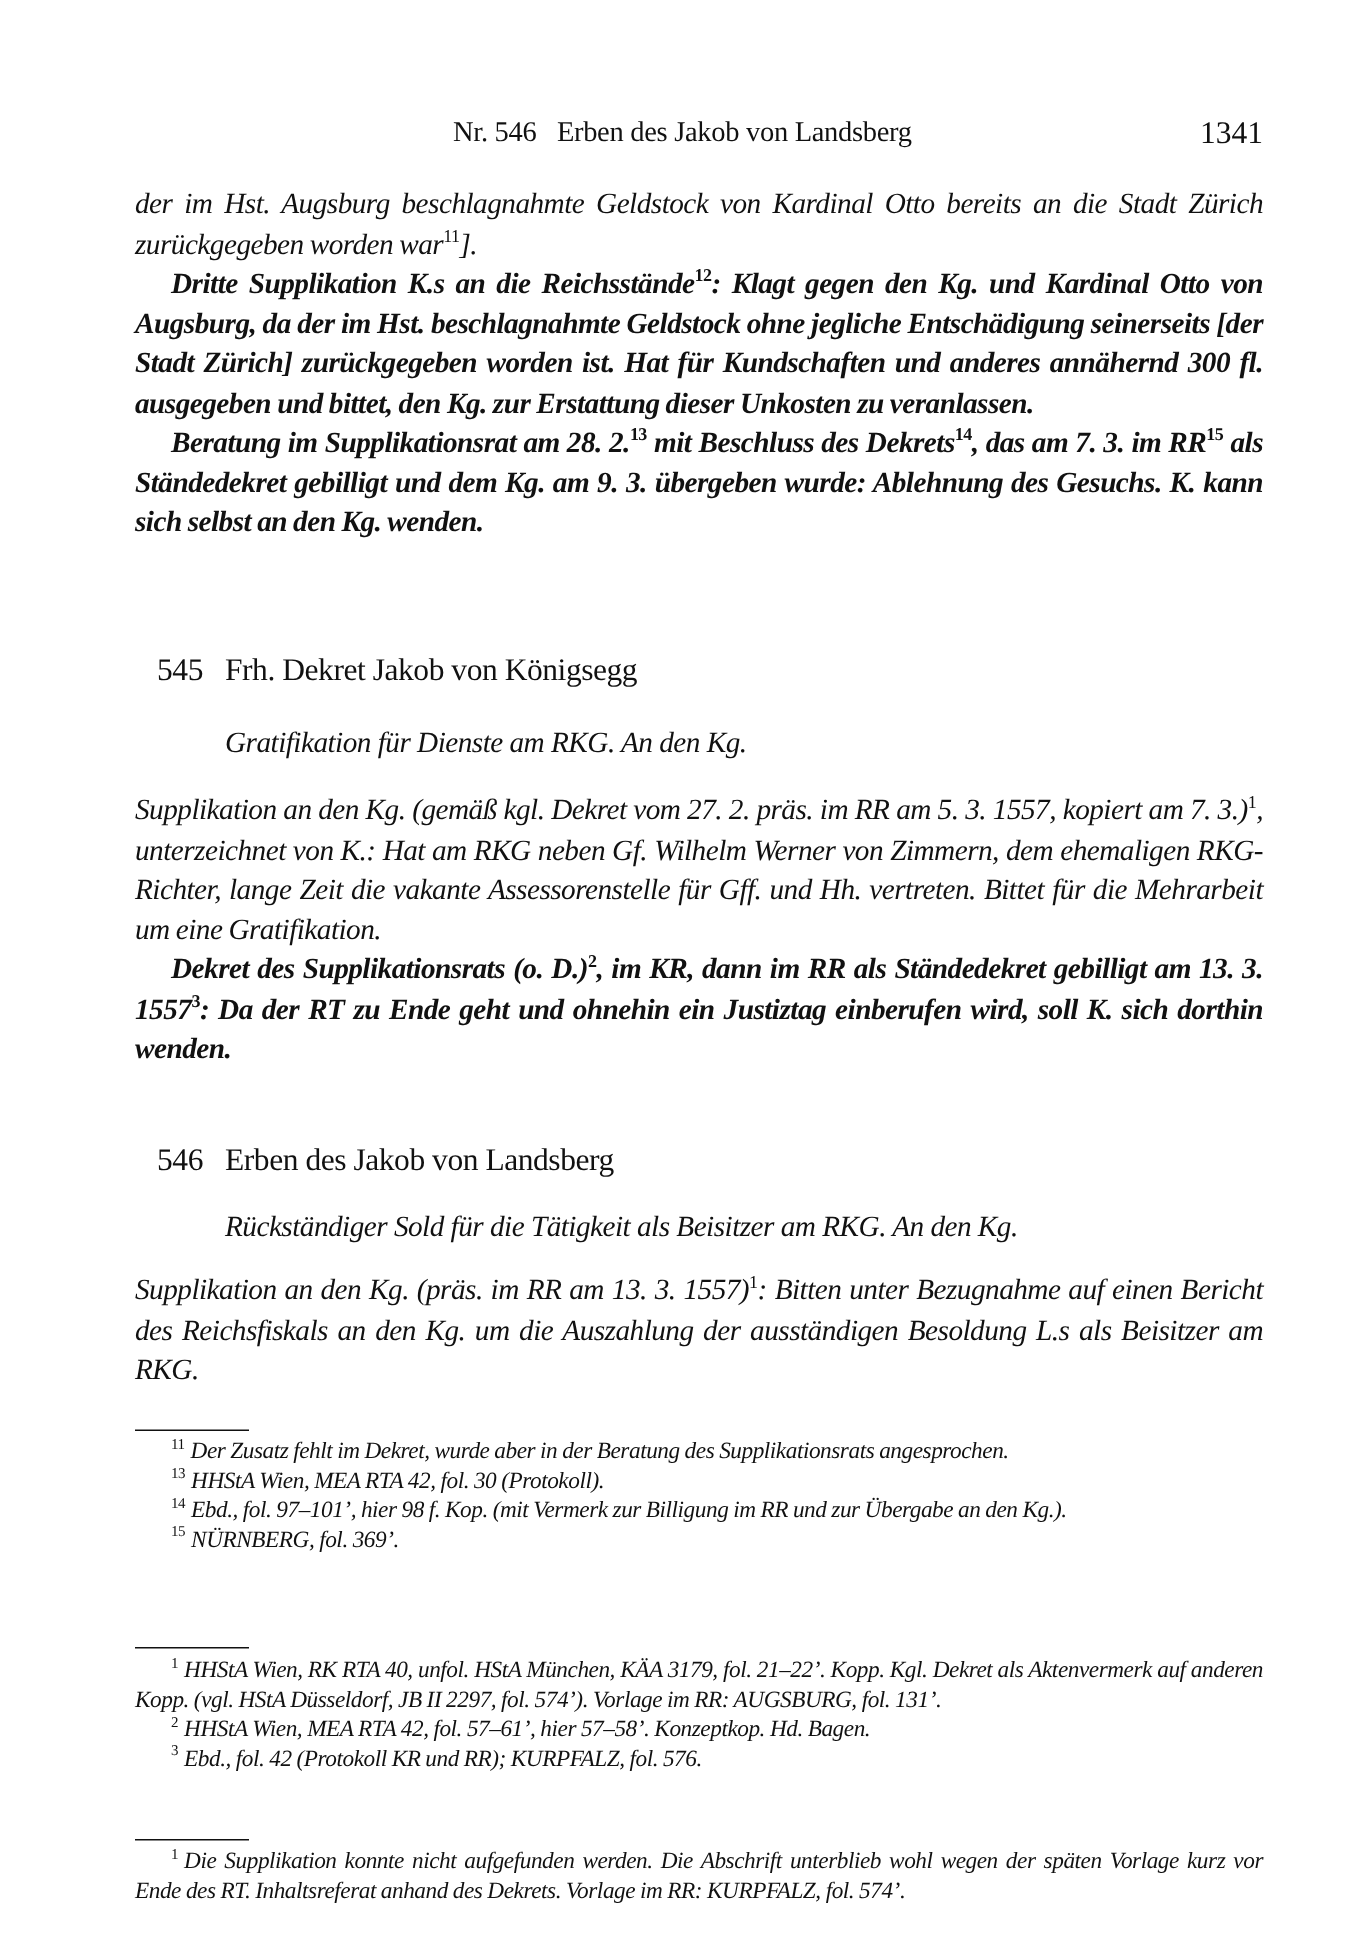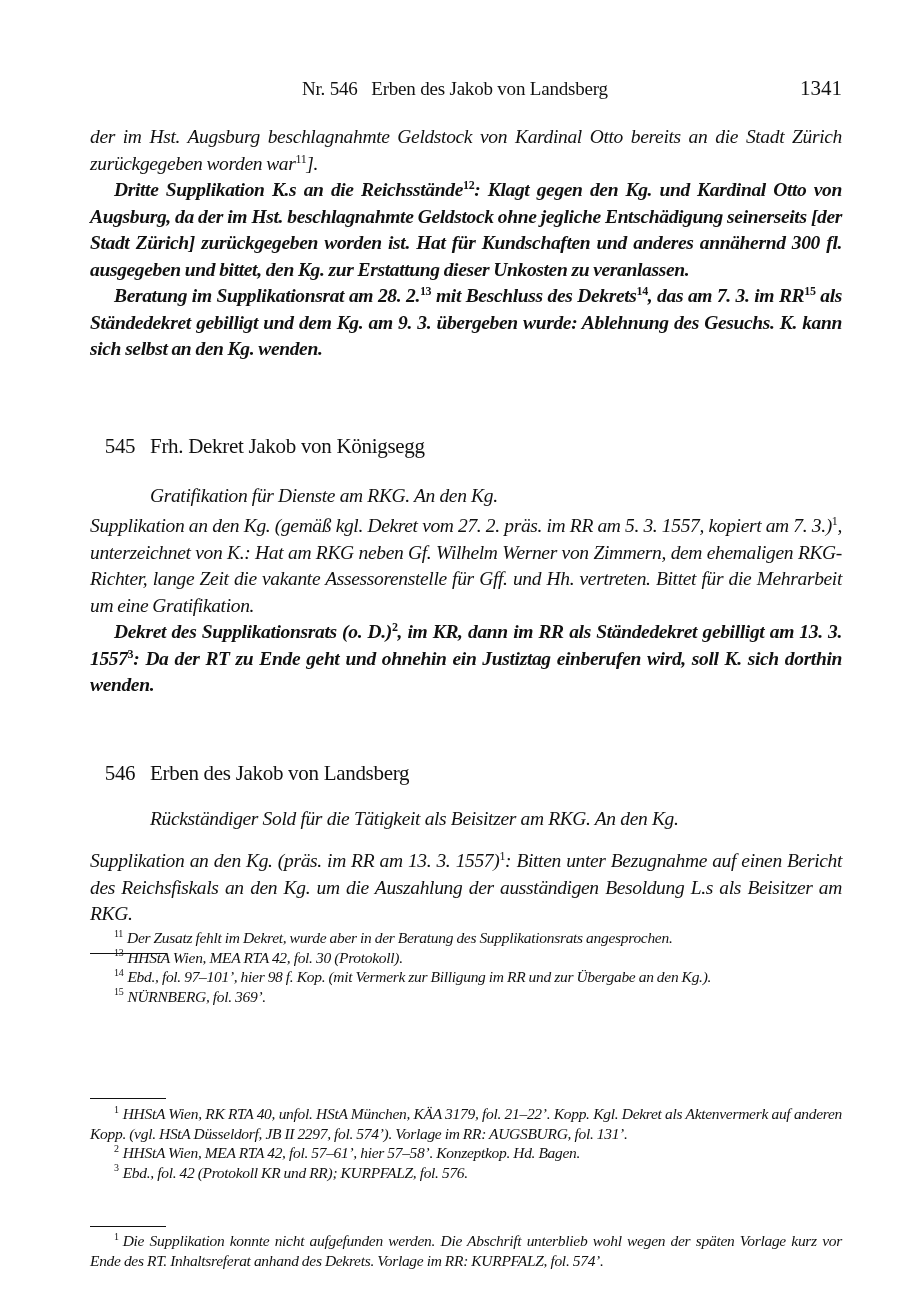--- a/index.html
+++ b/index.html
@@ -32,35 +32,35 @@
   <div class="blk" style="top:124px">
     <p class="p"><span>der im Hst. Augsburg beschlagnahmte Geldstock von Kardinal Otto bereits an die Stadt Zürich zurückgegeben worden war</span><sup>11</sup><span>].</span></p>
     <p class="p indent"><span>Dritte Supplikation K.s an die Reichsstände</span><sup>12</sup><span>: Klagt gegen den Kg. und Kardinal Otto von Augsburg, da der im Hst. beschlagnahmte Geldstock ohne jegliche Entschädigung seinerseits [der Stadt Zürich] zurückgegeben worden ist. Hat für Kundschaften und anderes annähernd 300 fl. ausgegeben und bittet, den Kg. zur Erstattung dieser Unkosten zu veranlassen.</span></p>
     <p class="p indent"><span>Beratung im Supplikationsrat am 28. 2.</span><sup>13</sup><span> mit Beschluss des Dekrets</span><sup>14</sup><span>, das am 7. 3. im RR</span><sup>15</sup><span> als Ständedekret gebilligt und dem Kg. am 9. 3. übergeben wurde: Ablehnung des Gesuchs. K. kann sich selbst an den Kg. wenden.</span></p>
   </div>
 
   <div class="heading" style="top:434px">
     <span class="num">545</span><span>Frh. Dekret Jakob von Königsegg</span>
   </div>
   <div class="regest" style="top:485px">Gratifikation für Dienste am RKG. An den Kg.</div>
-  <div class="blk" style="top:513px">
+  <div class="blk" style="top:528px">
     <p class="p"><span>Supplikation an den Kg. (gemäß kgl. Dekret vom 27. 2. präs. im RR am 5. 3. 1557, kopiert am 7. 3.)</span><sup>1</sup><span>, unterzeichnet von K.: Hat am RKG neben Gf. Wilhelm Werner von Zimmern, dem ehemaligen RKG-Richter, lange Zeit die vakante Assessorenstelle für Gff. und Hh. vertreten. Bittet für die Mehrarbeit um eine Gratifikation.</span></p>
     <p class="p indent"><span>Dekret des Supplikationsrats (o. D.)</span><sup>2</sup><span>, im KR, dann im RR als Ständedekret gebilligt am 13. 3. 1557</span><sup>3</sup><span>: Da der RT zu Ende geht und ohnehin ein Justiztag einberufen wird, soll K. sich dorthin wenden.</span></p>
   </div>
 
   <div class="heading" style="top:761px">
     <span class="num">546</span><span>Erben des Jakob von Landsberg</span>
   </div>
   <div class="regest" style="top:808px">Rückständiger Sold für die Tätigkeit als Beisitzer am RKG. An den Kg.</div>
   <div class="blk" style="top:848px">
     <p class="p"><span>Supplikation an den Kg. (präs. im RR am 13. 3. 1557)</span><sup>1</sup><span>: Bitten unter Bezugnahme auf einen Bericht des Reichsfiskals an den Kg. um die Auszahlung der ausständigen Besoldung L.s als Beisitzer am RKG.</span></p>
   </div>
 
   <div class="rule" style="top:953px"></div>
-  <div class="blk" style="top:928px">
+  <div class="blk" style="top:958px">
     <p class="fn"><span class="fnum">11</span><span>Der Zusatz fehlt im Dekret, wurde aber in der Beratung des Supplikationsrats angesprochen.</span></p>
     <p class="fn"><span class="fnum">13</span><span>HHStA Wien, MEA RTA 42, fol. 30 (Protokoll).</span></p>
     <p class="fn"><span class="fnum">14</span><span>Ebd., fol. 97–101’, hier 98 f. Kop. (mit Vermerk zur Billigung im RR und zur Übergabe an den Kg.).</span></p>
     <p class="fn"><span class="fnum">15</span><span>NÜRNBERG, fol. 369’.</span></p>
   </div>
 
   <div class="rule" style="top:1098px"></div>
   <div class="blk" style="top:1104px">
     <p class="fn"><span class="fnum">1</span><span>HHStA Wien, RK RTA 40, unfol. HStA München, KÄA 3179, fol. 21–22’. Kopp. Kgl. Dekret als Aktenvermerk auf anderen Kopp. (vgl. HStA Düsseldorf, JB II 2297, fol. 574’). Vorlage im RR: AUGSBURG, fol. 131’.</span></p>
     <p class="fn"><span class="fnum">2</span><span>HHStA Wien, MEA RTA 42, fol. 57–61’, hier 57–58’. Konzeptkop. Hd. Bagen.</span></p>

